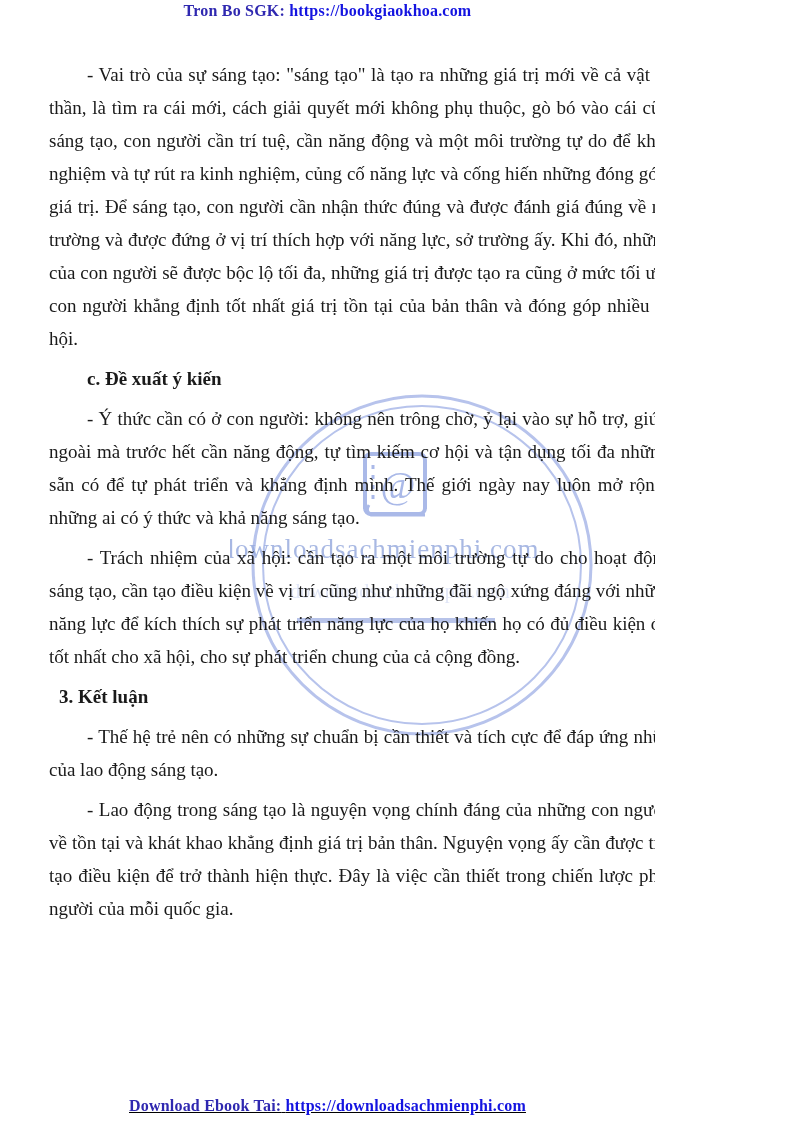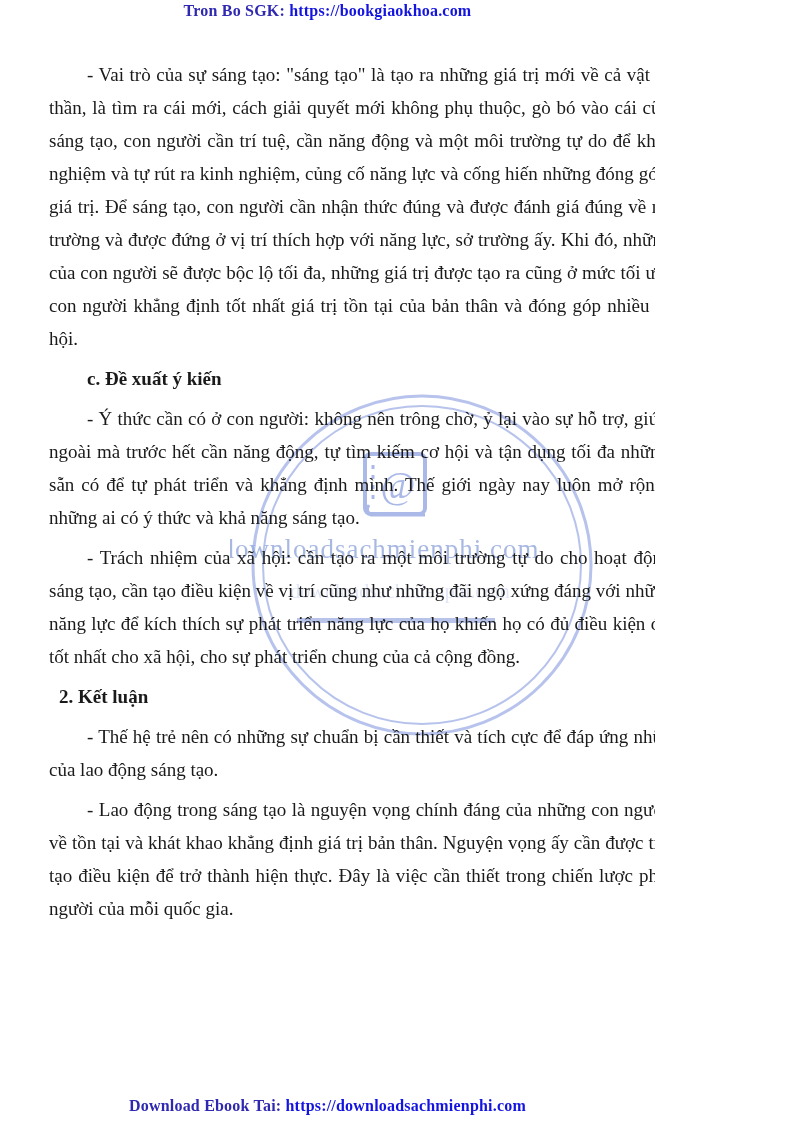--- a/index.html
+++ b/index.html
@@ -26,20 +26,21 @@
   .header-url { color: #1414e0; text-decoration: none; }
   .footer-line {
     position: absolute;
     top: 1097px;
     left: 0;
     width: 100%;
     text-align: center;
     font-size: 16px;
     font-weight: bold;
     letter-spacing: 0.2px;
+    text-decoration: underline;
   }
   .body-text {
     position: absolute;
     top: 58px;
     left: 49px;
     width: 697px;
     color: #1a1a1a;
     font-size: 19px;
     line-height: 33px;
     text-align: justify;
@@ -110,21 +111,21 @@
       <text x="170" y="213" text-anchor="middle" font-size="20" font-family="Liberation Serif, serif" fill="#8fa3e0" opacity="0.32">downloadsachmienphi.com</text>
       <rect x="67" y="233" width="198" height="5" fill="#9aabe0" opacity="0.85"></rect>
     </svg>
   </div>
 
   <div class="body-text">
     <p class="para">- Vai trò của sự sáng tạo: "sáng tạo" là tạo ra những giá trị mới về cả vật chất và tinh thần, là tìm ra cái mới, cách giải quyết mới không phụ thuộc, gò bó vào cái cũ. Để có thể sáng tạo, con người cần trí tuệ, cần năng động và một môi trường tự do để khám phá, thể nghiệm và tự rút ra kinh nghiệm, củng cố năng lực và cống hiến những đóng góp thật sự có giá trị. Để sáng tạo, con người cần nhận thức đúng và được đánh giá đúng về năng lực, sở trường và được đứng ở vị trí thích hợp với năng lực, sở trường ấy. Khi đó, những khả năng của con người sẽ được bộc lộ tối đa, những giá trị được tạo ra cũng ở mức tối ưu. Đó là khi con người khẳng định tốt nhất giá trị tồn tại của bản thân và đóng góp nhiều nhất cho xã hội.</p>
     <p class="subheading">c. Đề xuất ý kiến</p>
     <p class="para">- Ý thức cần có ở con người: không nên trông chờ, ỷ lại vào sự hỗ trợ, giúp đỡ từ bên ngoài mà trước hết cần năng động, tự tìm kiếm cơ hội và tận dụng tối đa những điều kiện sẵn có để tự phát triển và khẳng định mình. Thế giới ngày nay luôn mở rộng với tất cả những ai có ý thức và khả năng sáng tạo.</p>
     <p class="para">- Trách nhiệm của xã hội: cần tạo ra một môi trường tự do cho hoạt động lao động sáng tạo, cần tạo điều kiện về vị trí cũng như những đãi ngộ xứng đáng với những người có năng lực để kích thích sự phát triển năng lực của họ khiến họ có đủ điều kiện để đóng góp tốt nhất cho xã hội, cho sự phát triển chung của cả cộng đồng.</p>
-    <p class="heading">2. Kết luận</p>
+    <p class="heading">3. Kết luận</p>
     <p class="para">- Thế hệ trẻ nên có những sự chuẩn bị cần thiết và tích cực để đáp ứng những yêu cầu của lao động sáng tạo.</p>
     <p class="para">- Lao động trong sáng tạo là nguyện vọng chính đáng của những con người có ý thức về tồn tại và khát khao khẳng định giá trị bản thân. Nguyện vọng ấy cần được trân trọng và tạo điều kiện để trở thành hiện thực. Đây là việc cần thiết trong chiến lược phát triển con người của mỗi quốc gia.</p>
   </div>
 
   <div class="page-number">189</div>
 
   <div class="footer-line">
     <span class="header-label">Download Ebook Tai:</span>
     <span> </span>
     <span class="header-url">https://downloadsachmienphi.com</span>

